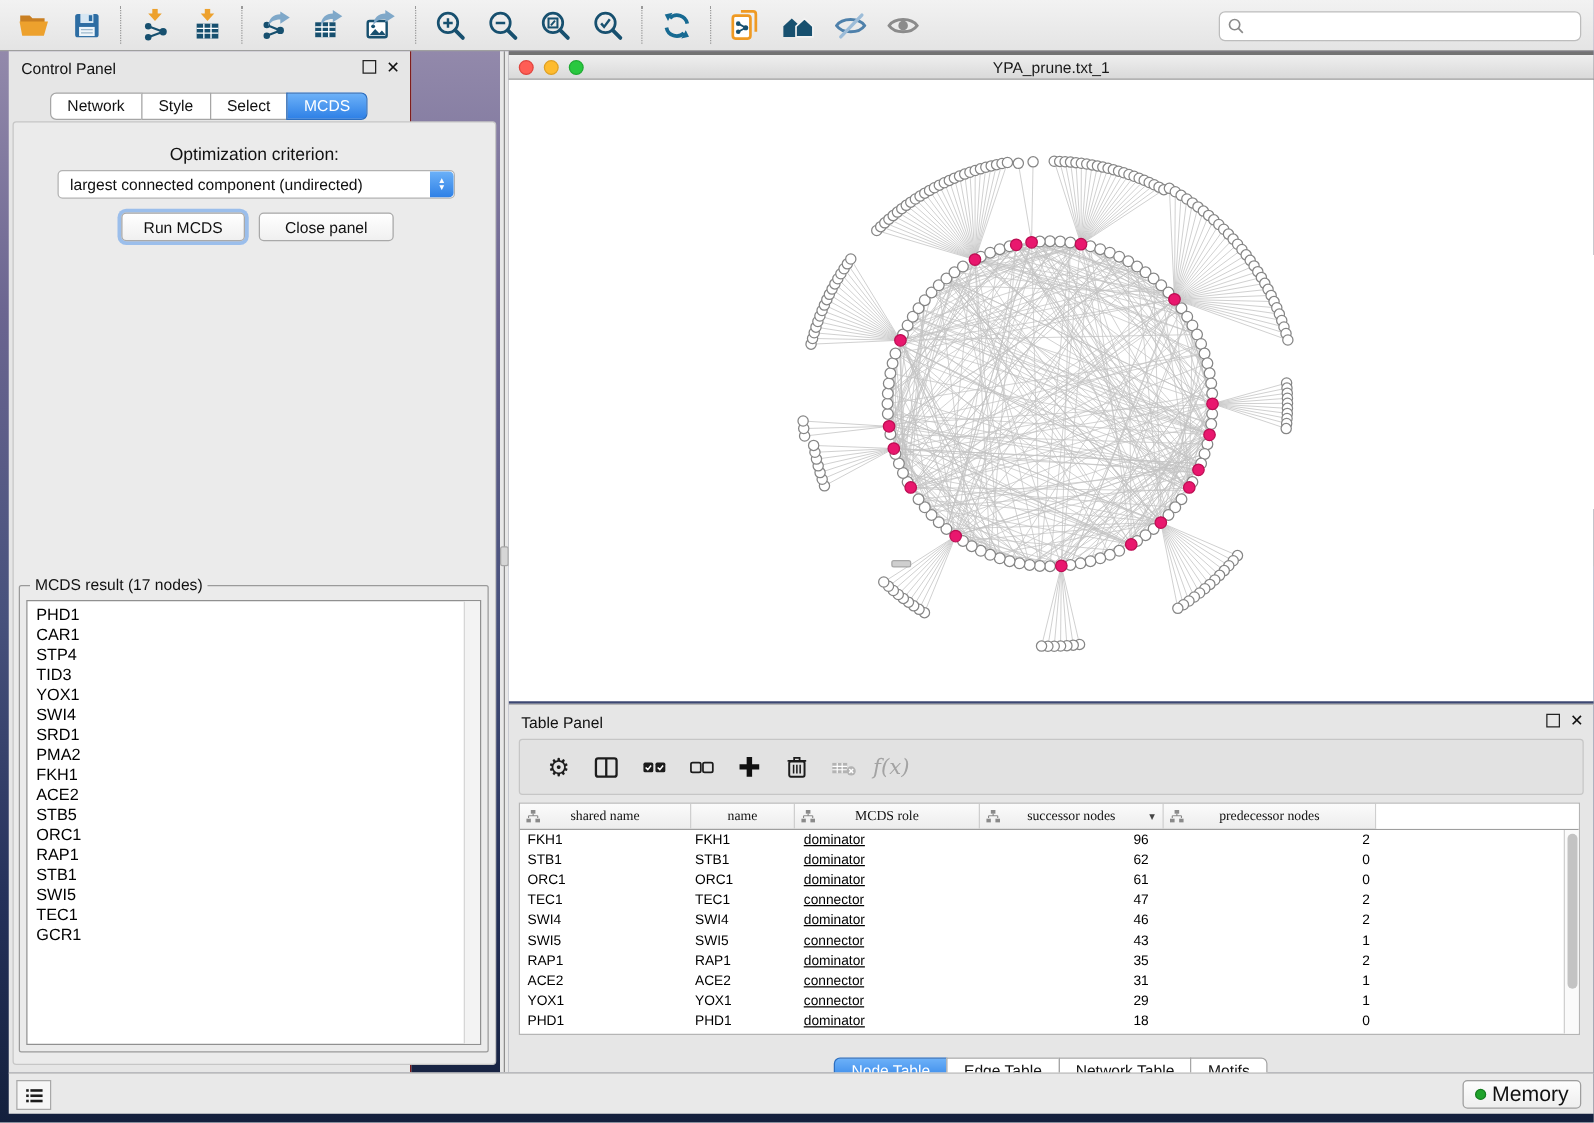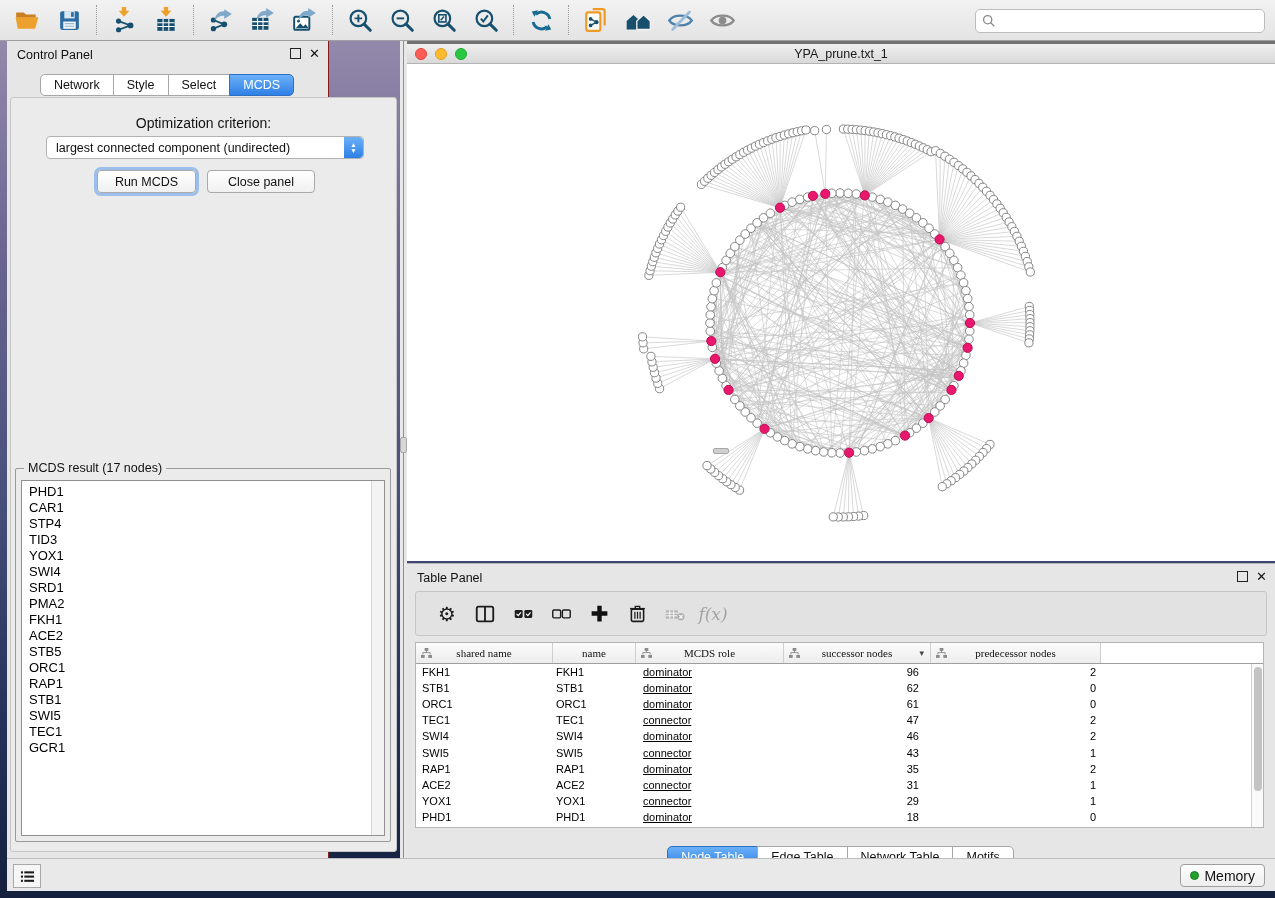--- a/index.html
+++ b/index.html
@@ -111,21 +111,21 @@
   .tp-tabs { position:absolute; left:0; top:270px; width:100%; display:flex; justify-content:center;margin-top:12px; }
   .tp-tabs .tabseg { font-size:12.5px; height:21px; }
 
   
   .status-bar { position:absolute; left:7px; top:858px; width:1268px; height:33px;
     background:#e9e9e9; border-top:1px solid #bdbdbd; }
   .list-btn { position:absolute; left:6px; top:5px; width:28px; height:24px; background:#f6f6f6;
     border:1px solid #a8a8a8; display:flex; align-items:center; justify-content:center; }
   .memory-btn { position:absolute; right:10px; top:5px; height:23px; padding:0 9px;
     background:linear-gradient(#fdfdfd,#eeeeee); border:1px solid #9e9e9e; border-radius:4px;
-    display:flex; align-items:center; gap:5px; font-size:14px; color:#111; }
+    display:flex; align-items:center; gap:5px; font-size:17px; color:#111; }
   .mem-dot { width:9px; height:9px; border-radius:50%; background:#1fa32b; border:1px solid #157d20; }
 </style>
 </head>
 <body>
 
 <div class="screen">
 
   <div class="toolbar">
     <div class="tbtn">
       <svg viewBox="0 0 24 24" width="26" height="26">

